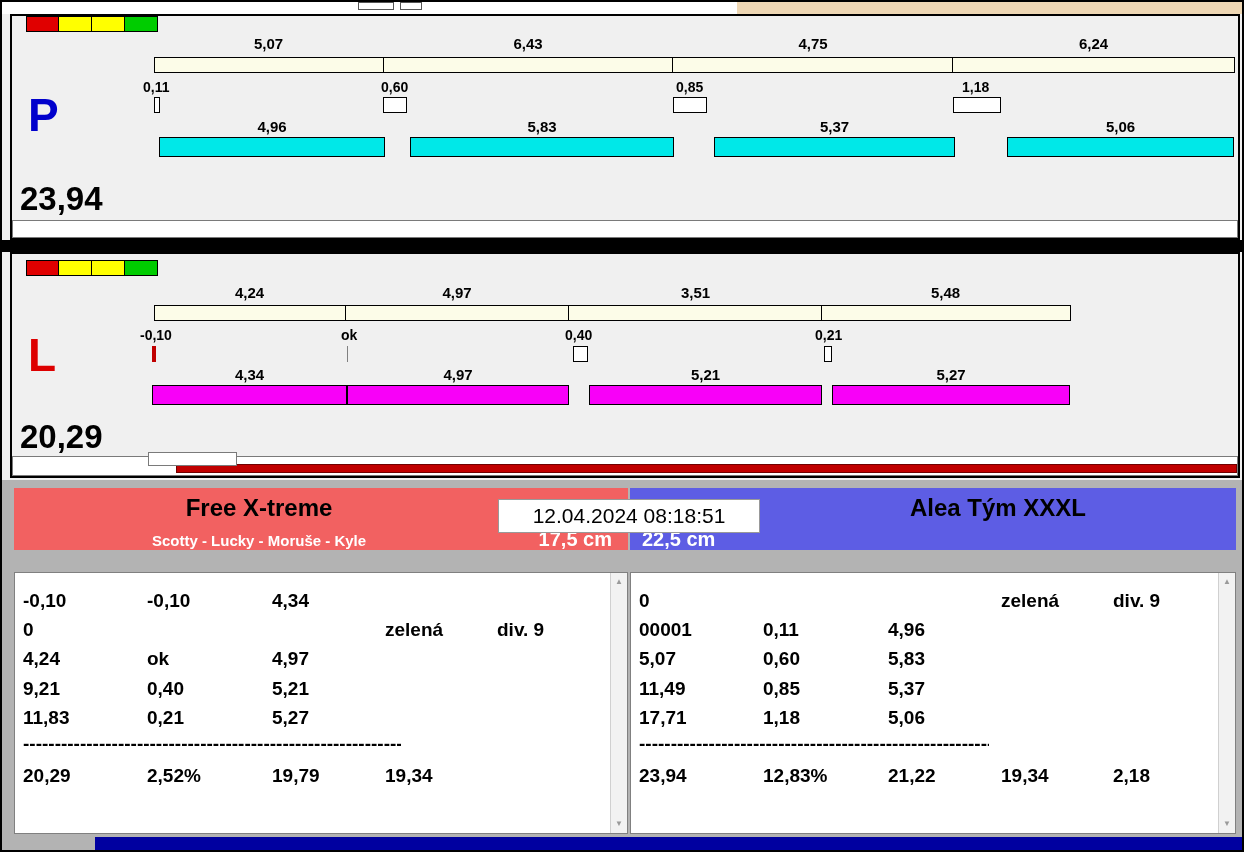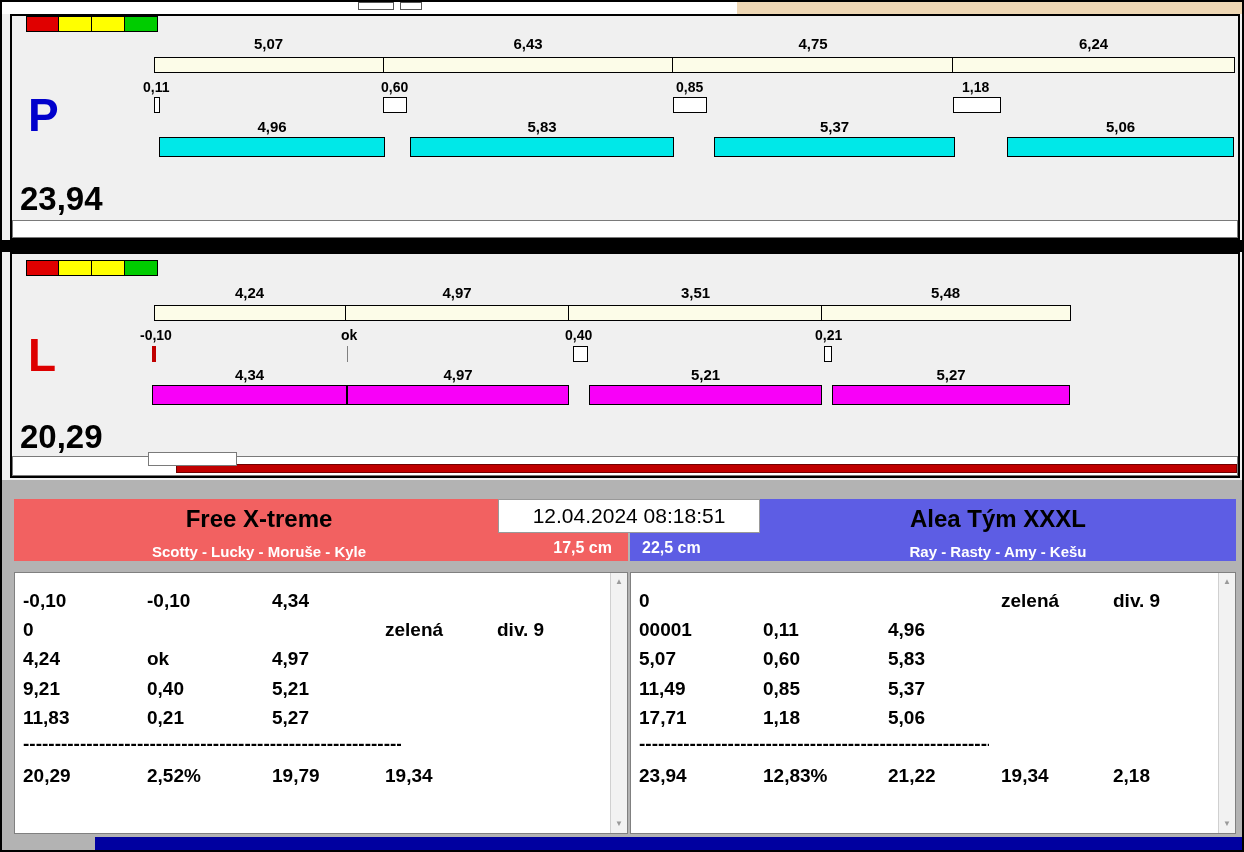--- a/index.html
+++ b/index.html
@@ -33,26 +33,26 @@
   .ex-box { position:absolute; height:16px; background:#fff; border:1px solid #000; }
   .ex-tick { position:absolute; height:16px; }
   .run-bar { position:absolute; height:20px; border:1px solid #000; }
 
   .lane-strip { position:absolute; left:0; right:0; bottom:0; background:#fff; border:1px solid #7a7a7a; }
   #l-progress { position:absolute; left:163px; right:0; top:7px; height:9px; background:#c00000; border:1px solid #700000; }
   #l-marker-box { position:absolute; left:136px; top:198px; width:89px; height:14px; background:#fff; border:1px solid #7a7a7a; }
 
   
   #bottom { position:absolute; left:0; right:0; top:478px; bottom:0; background:#b3b3b3; }
-  .team-header { position:absolute; top:19px; height:62px;padding-left:21px; }
+  .team-header { position:absolute; top:8px; height:62px;padding-left:21px; }
   #left-header  { left:12px;  width:614px; background:#f26161; }
   #right-header { left:628px; width:606px; background:#5d5de4; }
   .team-name   { position:absolute; top:3px;  height:34px; line-height:34px; font-size:24px; font-weight:bold; color:#000; text-align:center; white-space:nowrap; }
   .team-lineup { position:absolute; top:42px; height:22px; line-height:22px; font-size:15px; font-weight:bold; color:#fff; text-align:center; white-space:nowrap; }
-  .jump-height { position:absolute; top:40px; font-size:16px; font-weight:bold; color:#fff; white-space:nowrap; }
+  .jump-height { position:absolute; top:40px; font-size:20px; font-weight:bold; color:#fff; white-space:nowrap; }
   #datetime-box { position:absolute; left:496px; top:19px; width:262px; height:34px; background:#fff; border:1px solid #999;
                   font-size:21px; color:#000; text-align:center; line-height:32px; z-index:5; white-space:nowrap; }
 
   .table-panel { position:absolute; top:92px; height:262px; background:#fff; border:1px solid #808080; overflow:hidden; }
   #left-table  { left:12px;  width:614px; }
   #right-table { left:628px; width:606px; }
   .trow  { position:absolute; left:0; right:17px; height:29px; }
   .tcell { position:absolute; font-size:19px; font-weight:bold; color:#000; line-height:29px; white-space:nowrap; }
   .c1{left:8px} .c2{left:132px} .c3{left:257px} .c4{left:370px} .c5{left:482px}
   .sep-row { position:absolute; left:8px; height:24px; overflow:hidden; font-size:19px; font-weight:bold; color:#000; white-space:nowrap; }
@@ -174,21 +174,20 @@
     <div class="team-header" id="left-header">
       <div class="team-name" style="left:0;width:490px">Free X-treme</div>
       <div class="team-lineup" style="left:0;width:490px">Scotty - Lucky - Moruše - Kyle</div>
       <div class="jump-height" style="right:16px">17,5 cm</div>
     </div>
 
     <div id="datetime-box">12.04.2024 08:18:51</div>
 
     <div class="team-header" id="right-header">
       <div class="team-name" style="left:130px;right:0">Alea Tým XXXL</div>
-      <div class="team-lineup" style="left:130px;right:0">Ray - Rasty - Amy - Kešu</div>
       <div class="jump-height" style="left:12px">22,5 cm</div>
     </div>
 
     <div class="table-panel" id="left-table">
       <div class="trow" style="top:13px">
         <span class="tcell c1">-0,10</span>
         <span class="tcell c2">-0,10</span>
         <span class="tcell c3">4,34</span>
         <span class="tcell c4"></span>
         <span class="tcell c5"></span>

